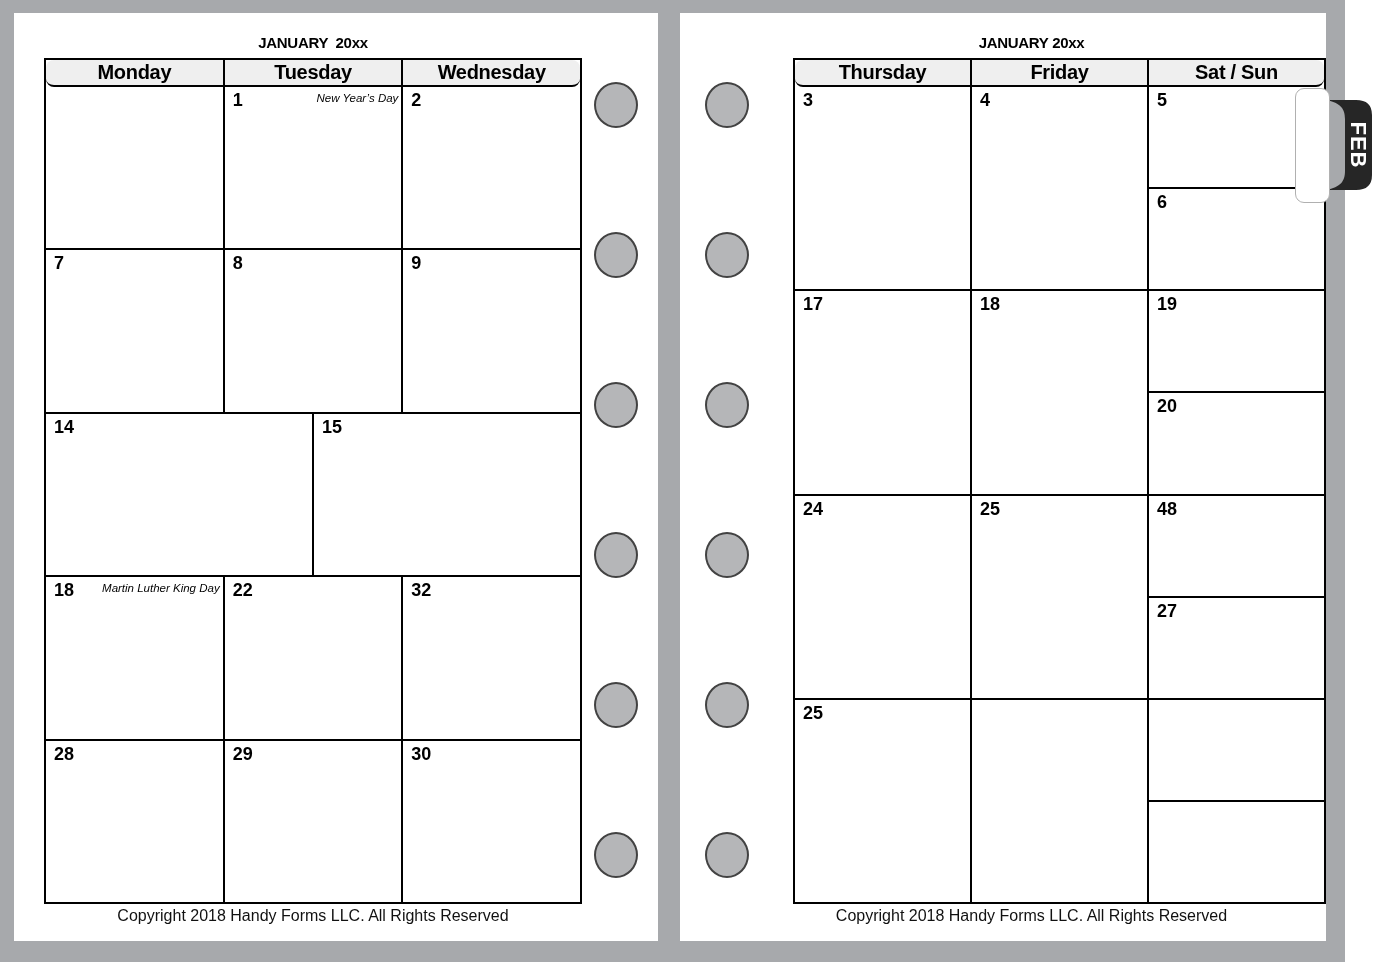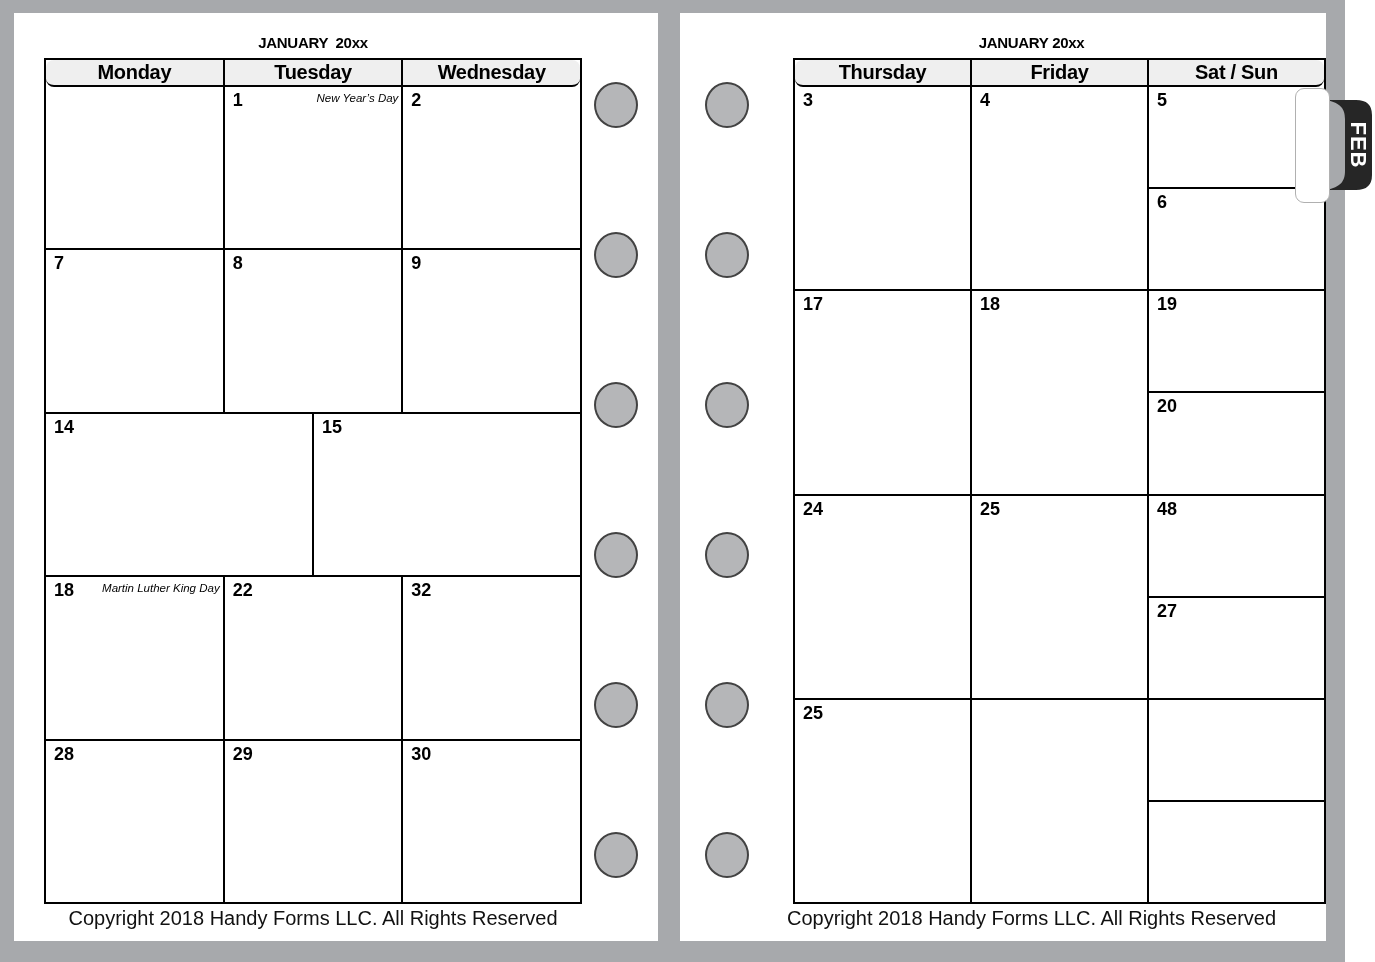--- a/index.html
+++ b/index.html
@@ -56,21 +56,21 @@
   .note{
     position:absolute;top:5px;left:32px;right:3px;text-align:right;
     font-style:italic;font-size:11.5px;white-space:nowrap;
   }
 
   .cell.split{display:flex;flex-direction:column;}
   .subcell{flex:1 1 0;position:relative;}
   .subcell.top{border-bottom:2px solid var(--line);}
 
   .copyright{
-    position:absolute;top:894px;text-align:center;font-size:20px;color:#111;
+    position:absolute;top:894px;text-align:center;font-size:16px;color:#111;
   }
   .page-left .copyright{left:30px;width:538px;}
   .page-right .copyright{left:85px;width:533px;}
 
   .hole{
     position:absolute;width:44px;height:46px;border-radius:50%;
     background:var(--hole-fill);border:2px solid var(--hole-stroke);
   }
 
   .tab-svg{position:absolute;left:1290px;top:85px;width:85px;height:120px;}

